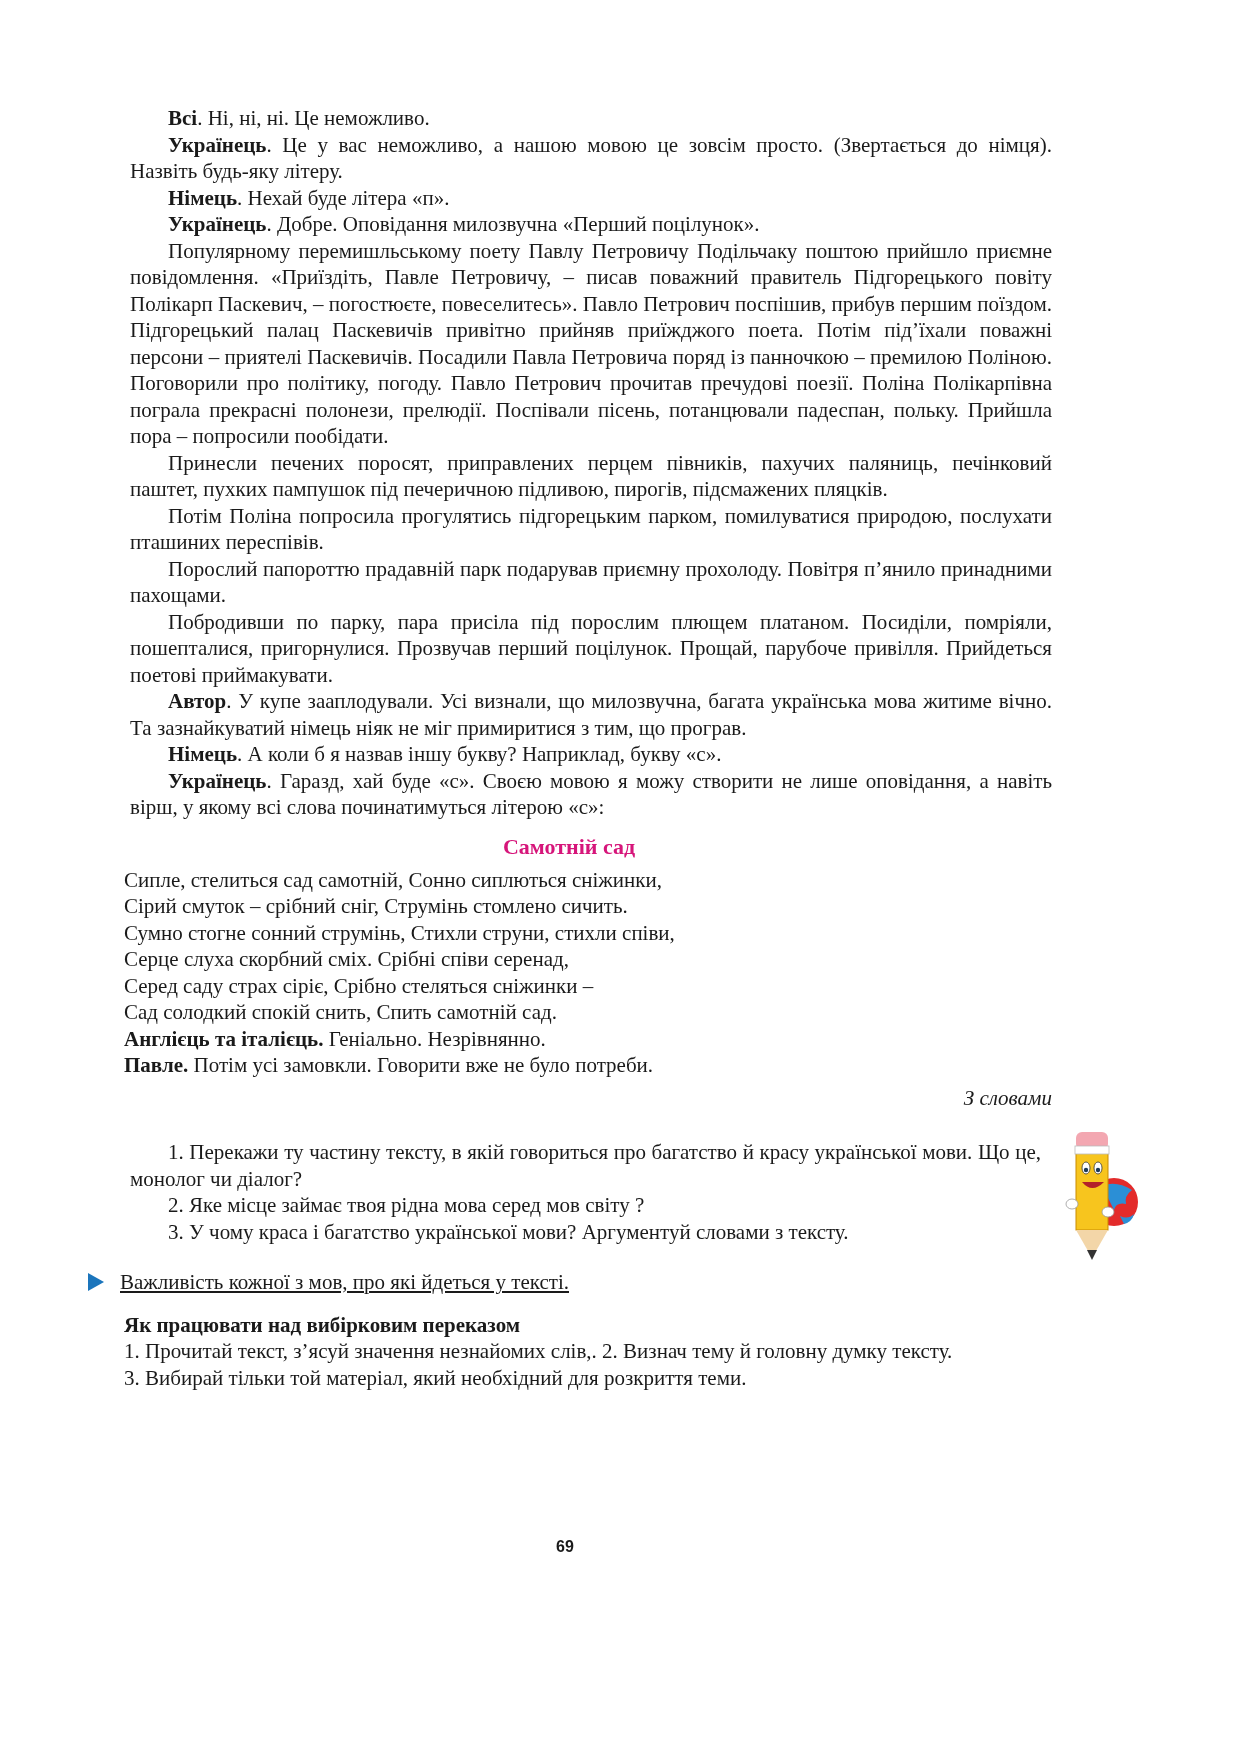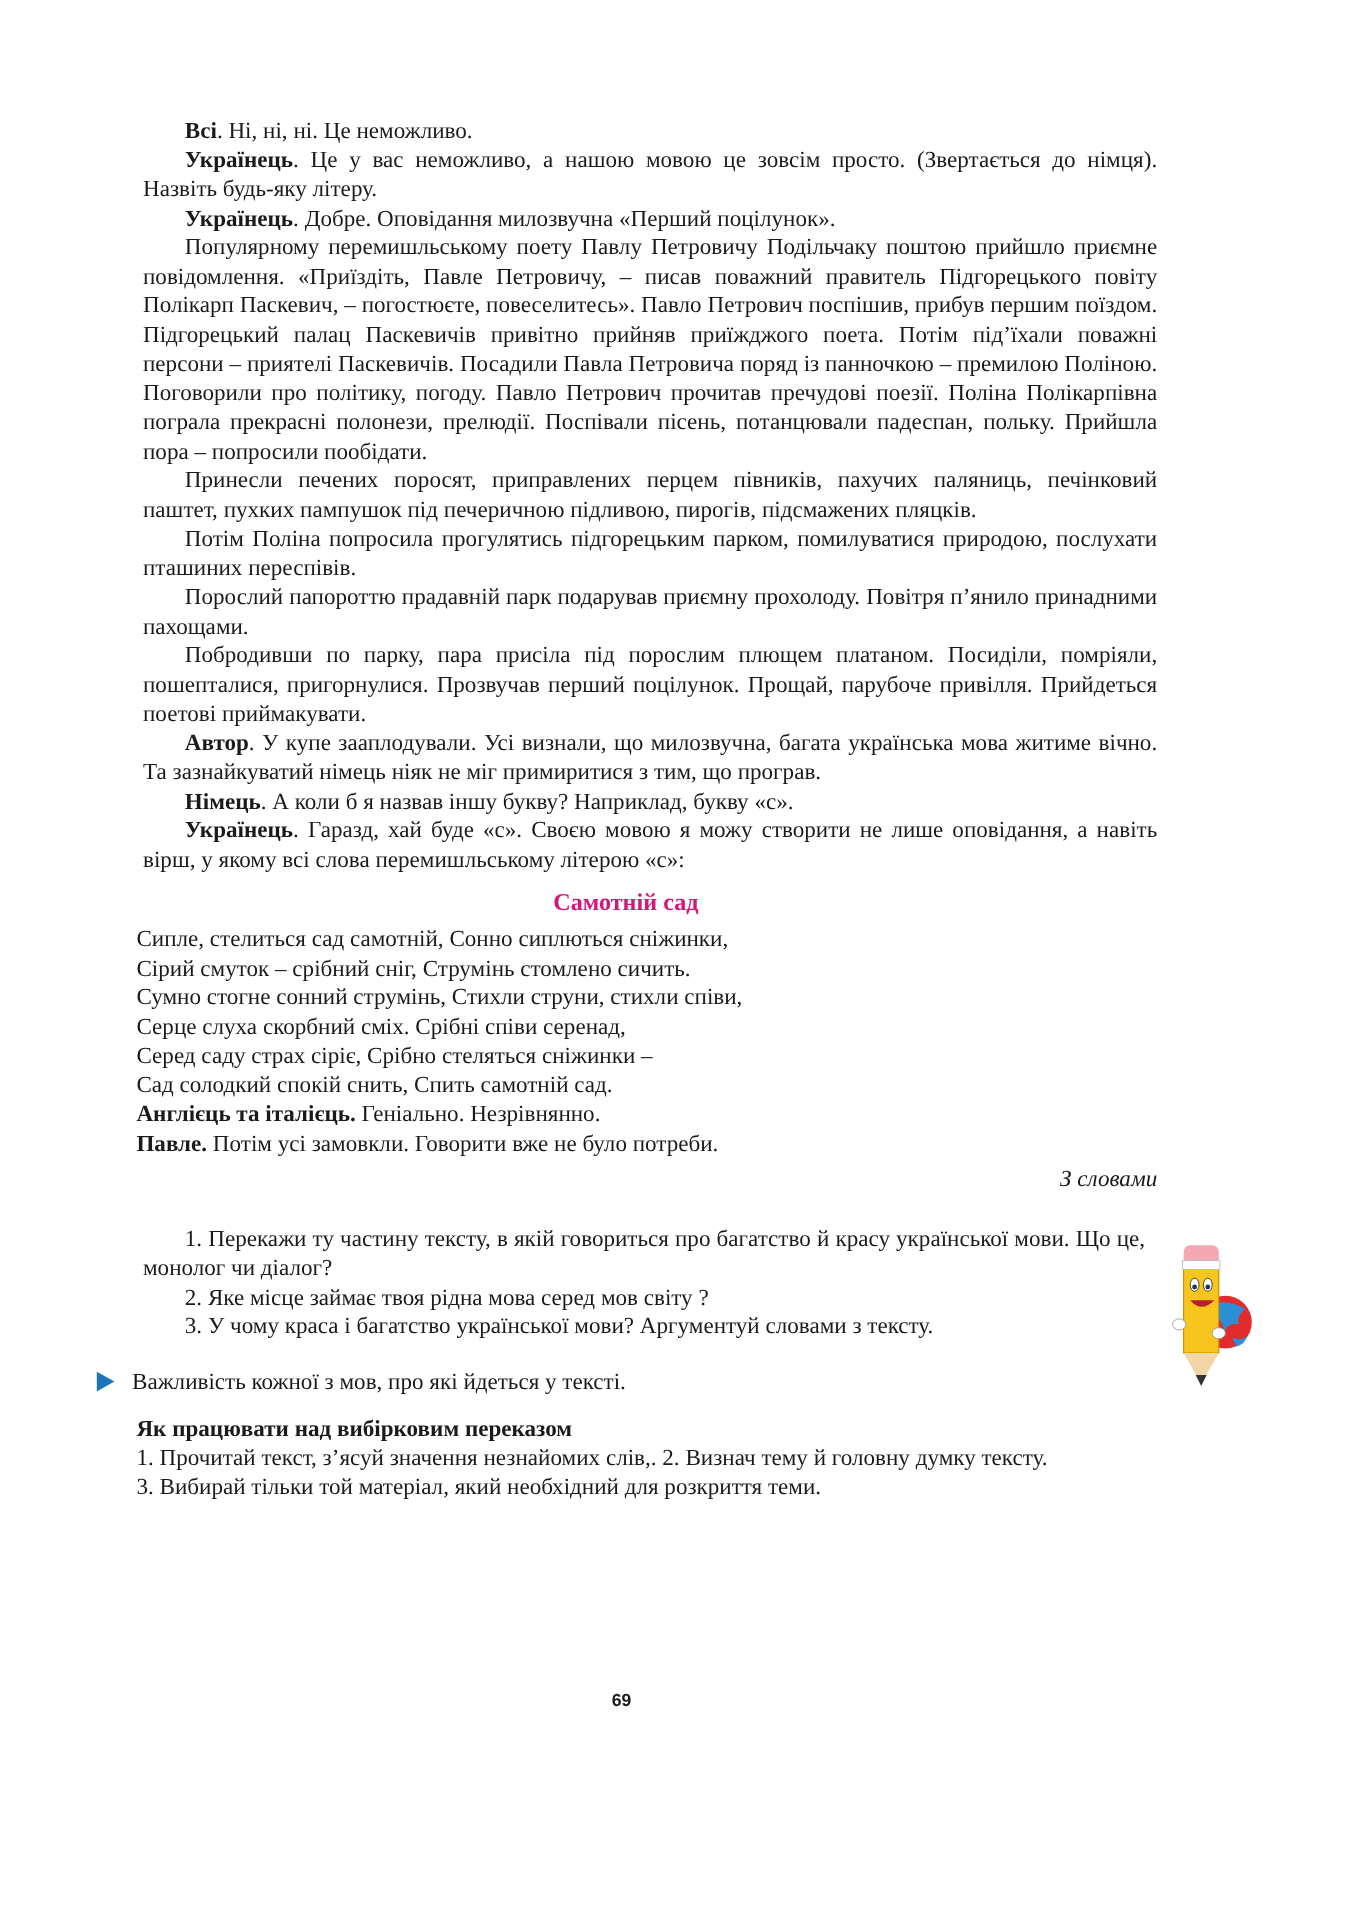--- a/index.html
+++ b/index.html
@@ -7,47 +7,48 @@
            font-family: "Liberation Serif", "DejaVu Serif", serif; color: #1a1a1a; }
     .page { position: absolute; left: 86px; top: 105px; width: 966px; }
     p { margin: 0; font-size: 21px; line-height: 26.5px; text-align: justify; }
     .ind { text-indent: 38px; margin-left: 44px; }
     b { font-weight: bold; }
     .poem-title { text-align: center; color: #d6157a; font-weight: bold; font-size: 22px;
                   margin: 12px 0 6px 0; line-height: 28px; }
     .poem p { text-align: left; padding-left: 38px; }
     .signed { text-align: right; font-style: italic; margin-top: 6px; }
     .questions { margin-top: 28px; width: 955px; }
-    .task-row { margin-top: 24px; display: flex; align-items: center; }
+    .task-row { margin-top: 24px; display: flex; align-items: center; text-decoration: underline; }
     .arrow { width: 0; height: 0; border-top: 9px solid transparent; border-bottom: 9px solid transparent;
              border-left: 16px solid #1b75bc; margin-right: 16px; margin-left: 2px; }
     .task-row p { text-align: left; }
     .howto-title { text-align: center; font-weight: bold; margin-top: 16px; }
     .howto p { padding-left: 38px; text-align: left; }
     .pagenum { position: absolute; left: 0; width: 1130px; top: 1538px; text-align: center;
                font-family: "Liberation Sans", sans-serif; font-weight: bold; font-size: 16px; }
     .mascot { position: absolute; left: 1062px; top: 1124px; width: 80px; height: 142px; }
   </style>
 </head>
 <body>
 
 <div class="page">
   <p class="ind"><b>Всі</b><span>. Ні, ні, ні. Це неможливо.</span></p>
   <p class="ind"><b>Українець</b><span>. Це у вас неможливо, а нашою мовою це зовсім просто. (Звертається до німця). Назвіть будь-яку літеру.</span></p>
+  <p class="ind"><b>Німець</b><span>. Нехай буде літера «п».</span></p>
   <p class="ind"><b>Українець</b><span>. Добре. Оповідання милозвучна «Перший поцілунок».</span></p>
 
   <p class="ind">Популярному перемишльському поету Павлу Петровичу Подільчаку поштою прийшло приємне повідомлення. «Приїздіть, Павле Петровичу, – писав поважний правитель Підгорецького повіту Полікарп Паскевич, – погостюєте, повеселитесь». Павло Петрович поспішив, прибув першим поїздом. Підгорецький палац Паскевичів привітно прийняв приїжджого поета. Потім під’їхали поважні персони – приятелі Паскевичів. Посадили Павла Петровича поряд із панночкою – премилою Поліною. Поговорили про політику, погоду. Павло Петрович прочитав пречудові поезії. Поліна Полікарпівна пограла прекрасні полонези, прелюдії. Поспівали пісень, потанцювали падеспан, польку. Прийшла пора – попросили пообідати.</p>
   <p class="ind">Принесли печених поросят, приправлених перцем півників, пахучих паляниць, печінковий паштет, пухких пампушок під печеричною підливою, пирогів, підсмажених пляцків.</p>
   <p class="ind">Потім Поліна попросила прогулятись підгорецьким парком, помилуватися природою, послухати пташиних переспівів.</p>
   <p class="ind">Порослий папороттю прадавній парк подарував приємну прохолоду. Повітря п’янило принадними пахощами.</p>
   <p class="ind">Побродивши по парку, пара присіла під порослим плющем платаном. Посиділи, помріяли, пошепталися, пригорнулися. Прозвучав перший поцілунок. Прощай, парубоче привілля. Прийдеться поетові приймакувати.</p>
 
   <p class="ind"><b>Автор</b><span>. У купе зааплодували. Усі визнали, що милозвучна, багата українська мова житиме вічно. Та зазнайкуватий німець ніяк не міг примиритися з тим, що програв.</span></p>
   <p class="ind"><b>Німець</b><span>. А коли б я назвав іншу букву? Наприклад, букву «с».</span></p>
-  <p class="ind"><b>Українець</b><span>. Гаразд, хай буде «с». Своєю мовою я можу створити не лише оповідання, а навіть вірш, у якому всі слова перемишльському літерою «с»:</span></p>
+  <p class="ind"><b>Українець</b><span>. Гаразд, хай буде «с». Своєю мовою я можу створити не лише оповідання, а навіть вірш, у якому всі слова починатимуться літерою «с»:</span></p>
 
   <div class="poem">
     <div class="poem-title">Самотній сад</div>
     <p>Сипле, стелиться сад самотній, Сонно сиплються сніжинки,</p>
     <p>Сірий смуток – срібний сніг, Струмінь стомлено сичить.</p>
     <p>Сумно стогне сонний струмінь, Стихли струни, стихли співи,</p>
     <p>Серце слуха скорбний сміх. Срібні співи серенад,</p>
     <p>Серед саду страх сіріє, Срібно стеляться сніжинки –</p>
     <p>Сад солодкий спокій снить, Спить самотній сад.</p>
     <p><b>Англієць та італієць.</b><span> Геніально. Незрівнянно.</span></p>

